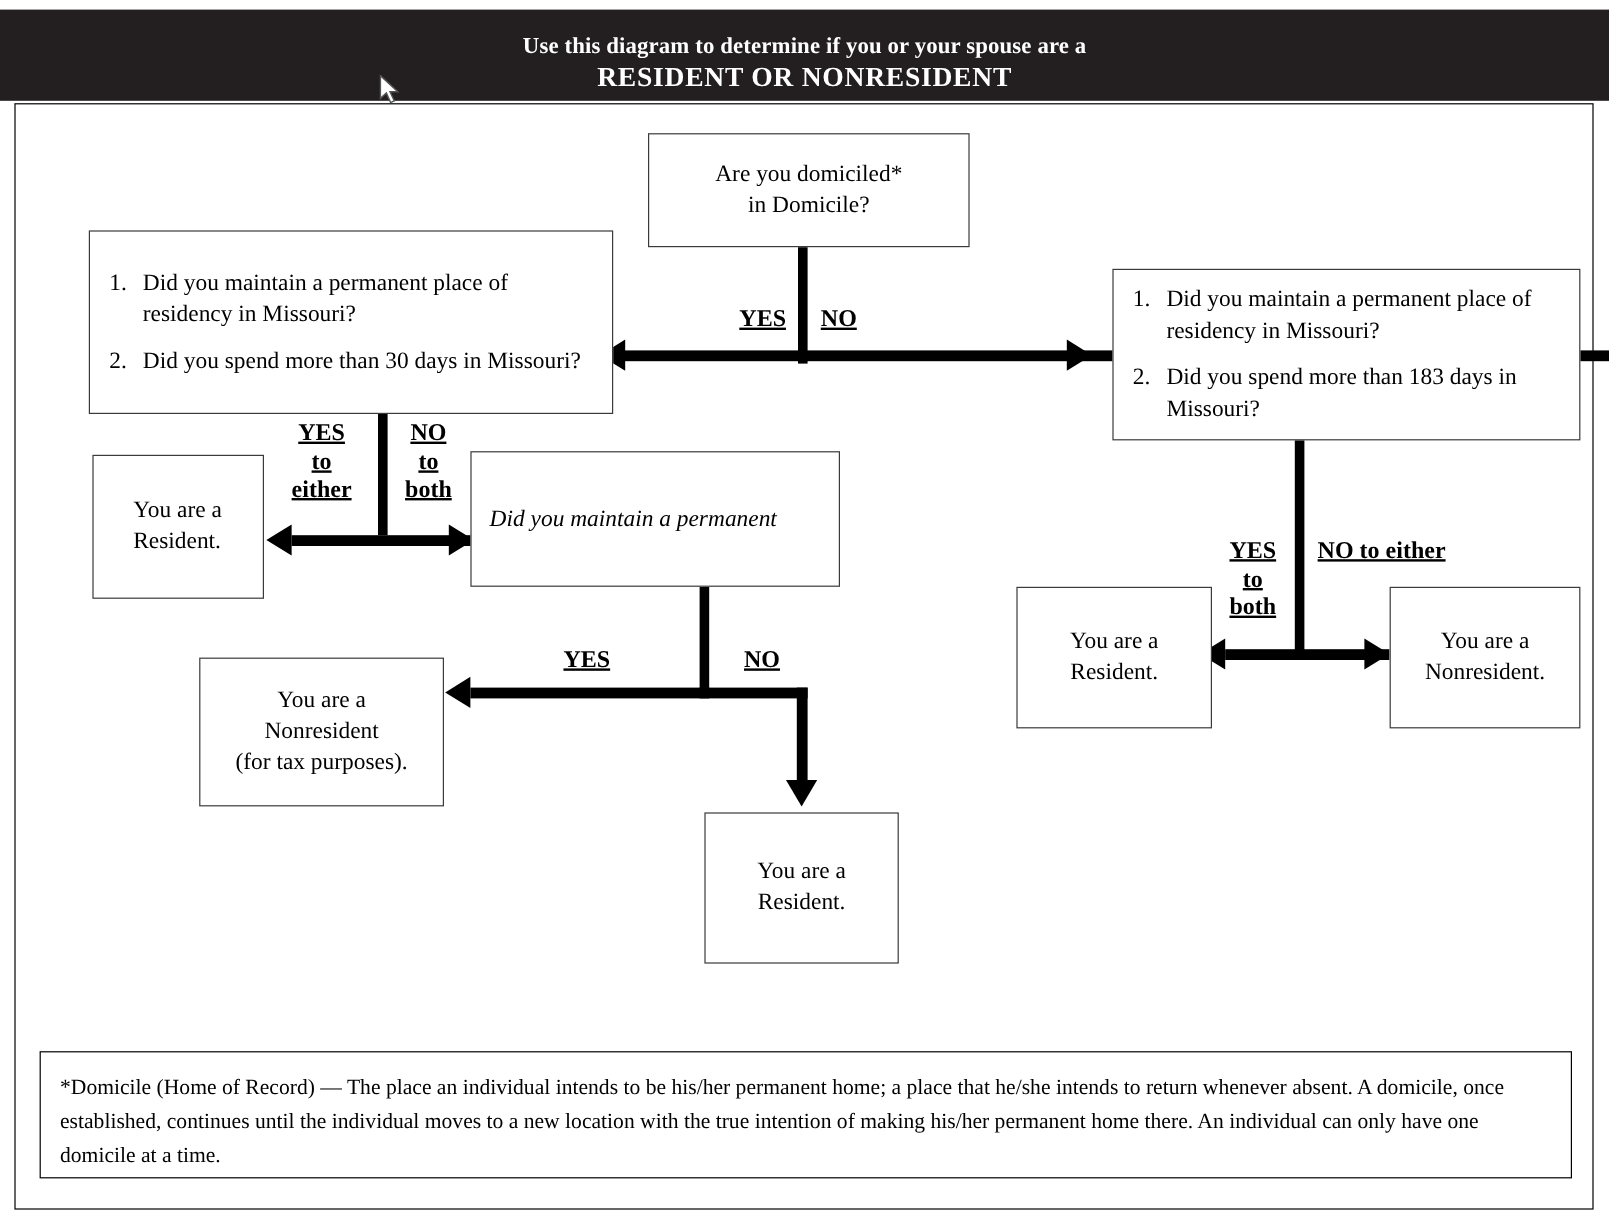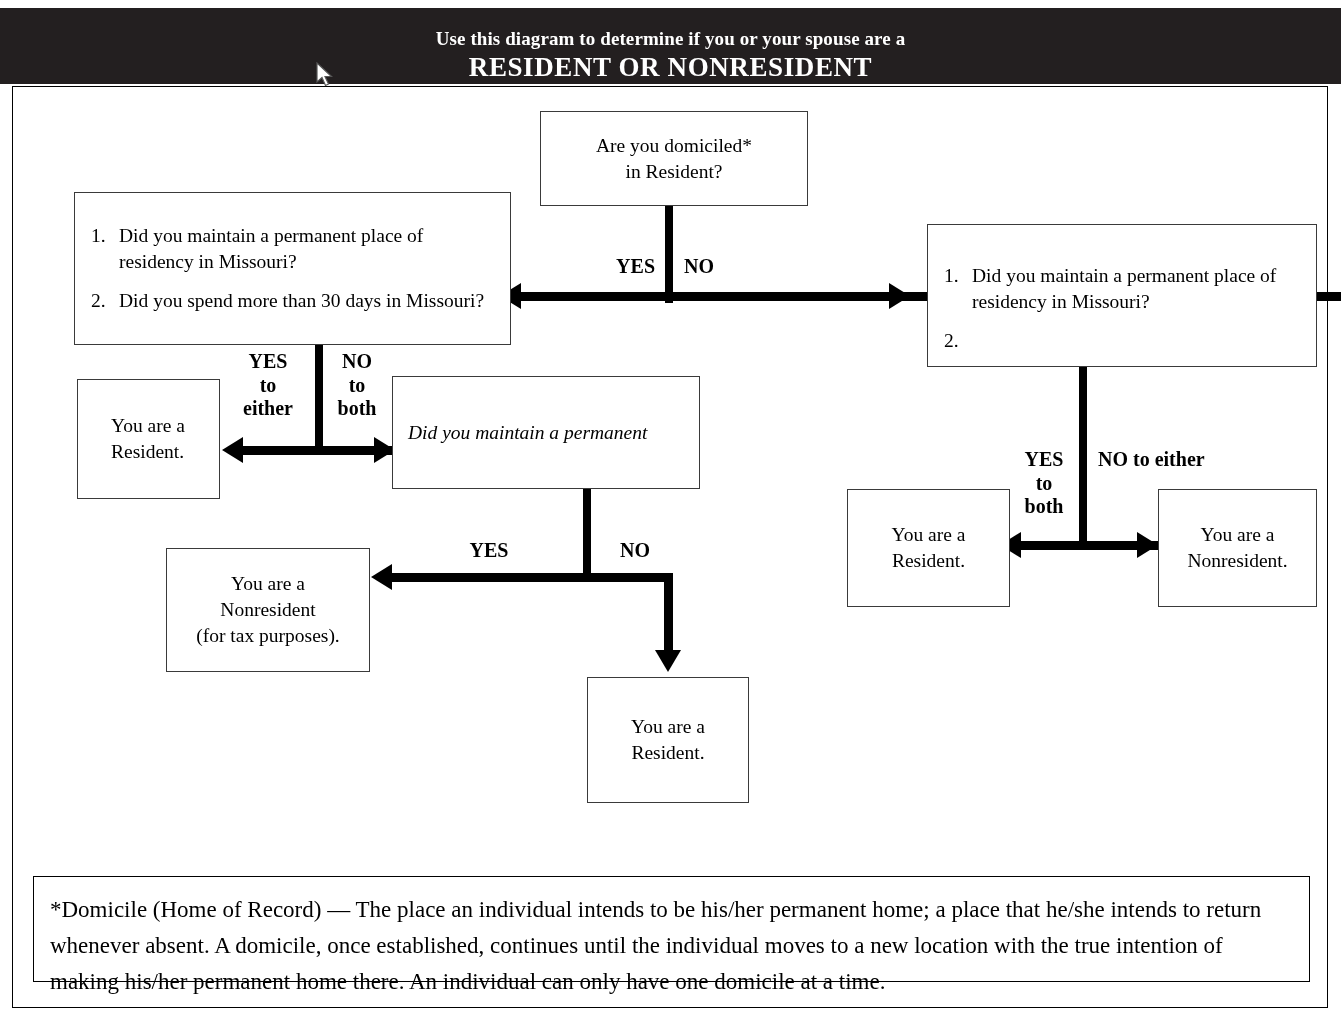--- a/index.html
+++ b/index.html
@@ -39,21 +39,21 @@
     letter-spacing: 0.1px;
     white-space: nowrap;
   }
   .header-line2 {
     position: absolute;
     left: 0; top: 44px;
     width: 100%;
     color: #ffffff;
     font-family: "Liberation Serif", serif;
     font-weight: bold;
-    font-size: 27px;
+    font-size: 23px;
     letter-spacing: 0.6px;
     white-space: nowrap;
   }
 
   
   .outer-frame {
     position: absolute;
     left: 12px;
     top: 86px;
     width: 1316px;
@@ -136,38 +136,39 @@
   
   .edge-label {
     position: absolute;
     font-family: "Liberation Serif", serif;
     font-weight: bold;
     font-size: 20px;
     color: #000000;
     line-height: 1.18;
     white-space: pre-line;
     z-index: 4;
+    text-decoration: underline;
   }
   .edge-label.c { text-align: center; }
   .edge-label.l { text-align: left; }
   .edge-label.r { text-align: right; }
 
   
   .footnote {
     position: absolute;
     left: 33px;
     top: 876px;
     width: 1277px;
     height: 106px;
     box-sizing: border-box;
     border: 1.5px solid #000000;
     background: #ffffff;
     padding: 15px 16px 10px 16px;
     font-family: "Liberation Serif", serif;
-    font-size: 23px;
+    font-size: 18px;
     line-height: 1.56;
     color: #000000;
     z-index: 5;
   }
 
   
   .cursor {
     position: absolute;
     left: 316px;
     top: 62px;
@@ -208,21 +209,21 @@
   <div class="arrow down" style="left:655px; top:650px;"></div>
 
   <div class="seg" style="left:1079px; top:366px; width:8px; height:180px;"></div>
   <div class="seg" style="left:1021px; top:541px; width:137px; height:9px;"></div>
   <div class="arrow left" style="left:1000px; top:532px;"></div>
   <div class="arrow right" style="left:1137px; top:532px;"></div>
 
   <div class="node center" style="left:540px; top:111px; width:268px; height:95px;padding-left:22px;">
     <div class="inner">
       <div>Are you domiciled*</div>
-      <div>in Resident?</div>
+      <div>in Domicile?</div>
     </div>
   </div>
 
   <div class="node left" style="left:74px; top:192px; width:437px; height:153px;">
     <div class="inner">
       <ul class="qlist">
         <li>
           <span class="num">1.</span>
           <span>Did you maintain a permanent place of residency in Missouri?</span>
         </li>
@@ -236,20 +237,21 @@
 
   <div class="node left" style="left:927px; top:224px; width:390px; height:143px;">
     <div class="inner">
       <ul class="qlist">
         <li>
           <span class="num">1.</span>
           <span>Did you maintain a permanent place of residency in Missouri?</span>
         </li>
         <li>
           <span class="num">2.</span>
+          <span>Did you spend more than 183 days in Missouri?</span>
         </li>
       </ul>
     </div>
   </div>
 
   <div class="node left" style="left:77px; top:379px; width:143px; height:120px;">
     <div class="inner" style="padding-left:33px;">
       <div>You are a</div>
       <div>Resident.</div>
     </div>

